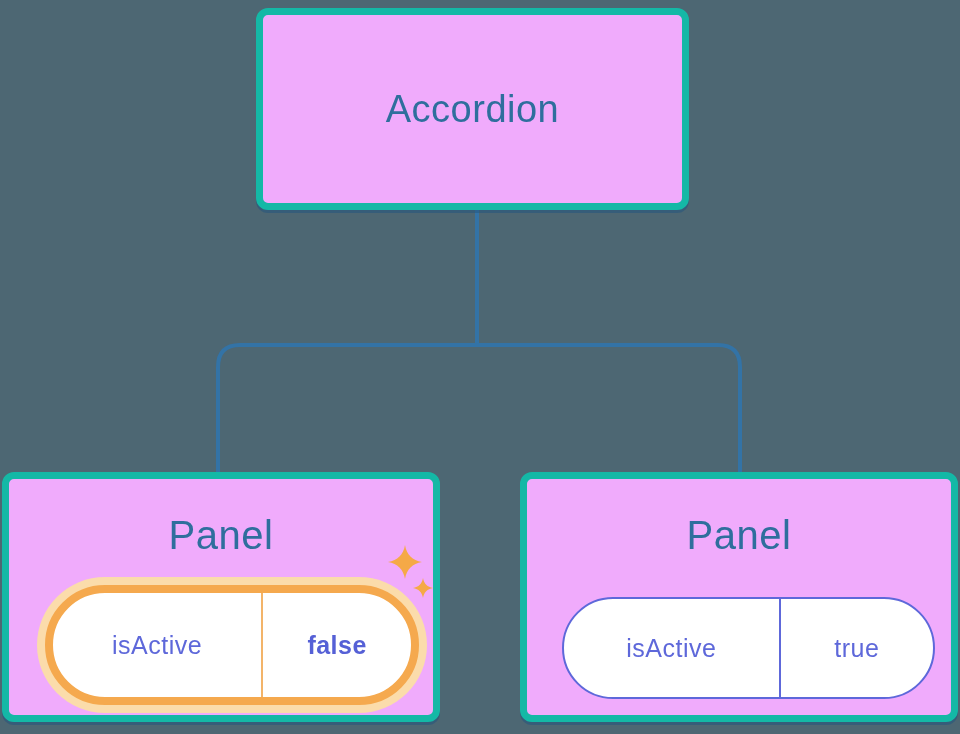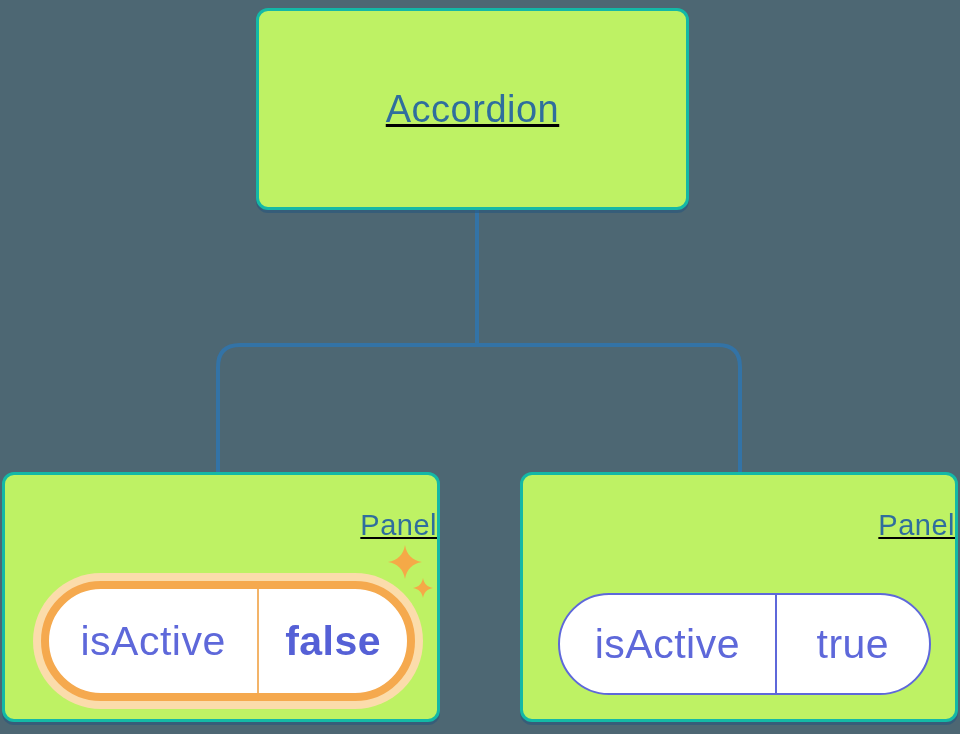--- a/index.html
+++ b/index.html
@@ -14,26 +14,25 @@
 
   .connector-layer {
     position: absolute;
     left: 0; top: 0;
     width: 960px; height: 734px;
     pointer-events: none;
   }
 
   .node {
     position: absolute;
-    background: #bef264;
-    border: 3px solid #14b8a6;
+    background: #f0abfc;
+    border: 7px solid #14b8a6;
     border-radius: 12px;
     box-shadow: 0 3px 0 rgba(36, 86, 126, 0.55);
     box-sizing: border-box;
-    text-decoration: underline;
   }
 
   .node-root {
     left: 256px; top: 8px;
     width: 433px; height: 202px;
     display: flex;
     align-items: center;
     justify-content: center;
   }
 
@@ -42,23 +41,23 @@
     font-size: 38px;
     font-weight: 500;
     letter-spacing: 0.5px;
   }
 
   .node-panel-left  { left: 2px;   top: 472px; width: 438px; height: 250px; }
   .node-panel-right { left: 520px; top: 472px; width: 438px; height: 250px; }
 
   .panel-title {
     margin-top: 34px;
-    text-align: right;
+    text-align: center;
     color: #2F6E9D;
-    font-size: 29px;
+    font-size: 40px;
     font-weight: 500;
     letter-spacing: 0.5px;
   }
 
   .pill {
     position: absolute;
     box-sizing: border-box;
     display: flex;
     align-items: stretch;
     background: #ffffff;
@@ -77,21 +76,21 @@
     width: 373px; height: 102px;
     border: 2.5px solid #5E68DA;
     border-radius: 60px;
   }
 
   .pill-cell {
     display: flex;
     align-items: center;
     justify-content: center;
     color: #5E68DA;
-    font-size: 41px;
+    font-size: 25px;
     letter-spacing: 0.5px;
   }
 
   .pill-cell-name { width: 58.5%; }
   .pill-cell-value { width: 41.5%; }
 
   .pill-active .pill-cell-name   { border-right: 2px solid #F3B469; }
   .pill-inactive .pill-cell-name { border-right: 2.5px solid #5E68DA; }
 
   .pill-value-bold { font-weight: 700; color: #5560D6; }

